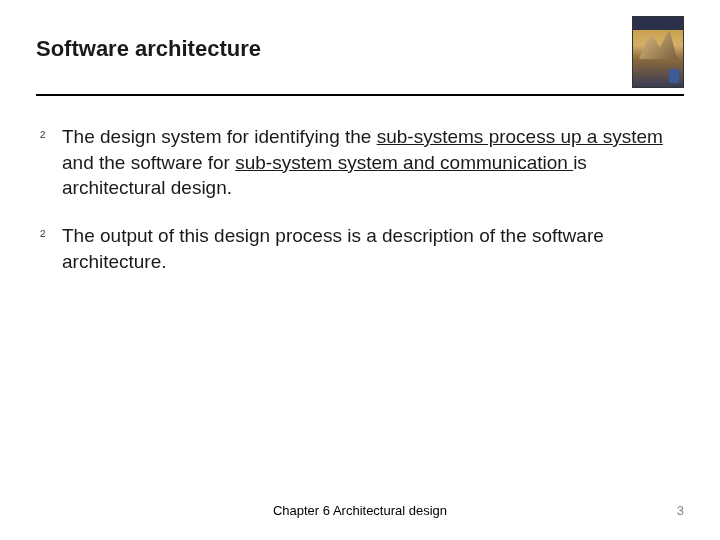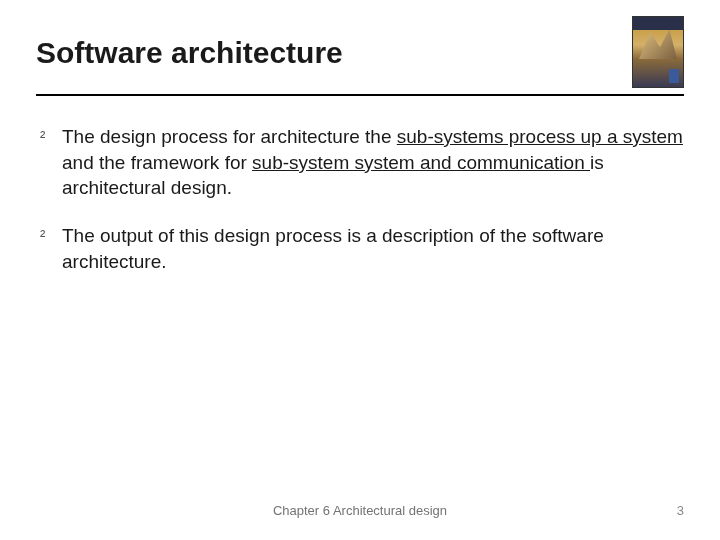--- a/index.html
+++ b/index.html
@@ -19,21 +19,21 @@
   }
   .header {
     display: flex;
     align-items: flex-start;
     justify-content: space-between;
     border-bottom: 2px solid #000;
     padding-bottom: 6px;
     margin-bottom: 28px;
   }
   .title {
-    font-size: 30px;
+    font-size: 22px;
     font-weight: bold;
     color: #1a1a1a;
     padding-top: 8px;
   }
   .book-cover {
     width: 52px;
     height: 72px;
     margin-top: -12px;
     background: linear-gradient(180deg, #2a2f4a 0%, #2a2f4a 18%, #c9a04a 18%, #d4b068 40%, #8a6a3a 60%, #3a3a55 100%);
     border: 1px solid #333;
@@ -82,21 +82,21 @@
   }
   .ul { text-decoration: underline; }
   .footer {
     position: absolute;
     bottom: 22px;
     left: 0;
     width: 100%;
     display: flex;
     justify-content: center;
     font-size: 13px;
-    color: #737373;
+    color: #000000;
   }
   .page-num {
     position: absolute;
     bottom: 22px;
     right: 36px;
     font-size: 13px;
     color: #888;
   }
 </style>
 </head>
@@ -105,21 +105,21 @@
 <div class="slide">
   <div class="header">
     <div class="title">Software architecture</div>
     <div class="book-cover"></div>
   </div>
 
   <div class="content">
 
   <div class="bullet">
         <div class="bullet-marker">²</div>
-        <div class="bullet-text"><span>The design process for architecture the </span><span class="ul">sub-systems process up a system</span><span> and the framework for </span><span class="ul">sub-system system and communication </span><span>is architectural design.</span></div>
+        <div class="bullet-text"><span>The design system for identifying the </span><span class="ul">sub-systems process up a system</span><span> and the software for </span><span class="ul">sub-system system and communication </span><span>is architectural design.</span></div>
       </div>
       <div class="bullet">
         <div class="bullet-marker">²</div>
         <div class="bullet-text"><span>The output of this design process is a description of the software architecture.</span></div>
       </div>
     </div>
 
   <div class="footer">Chapter 6 Architectural design</div>
   <div class="page-num">3</div>
 </div>

